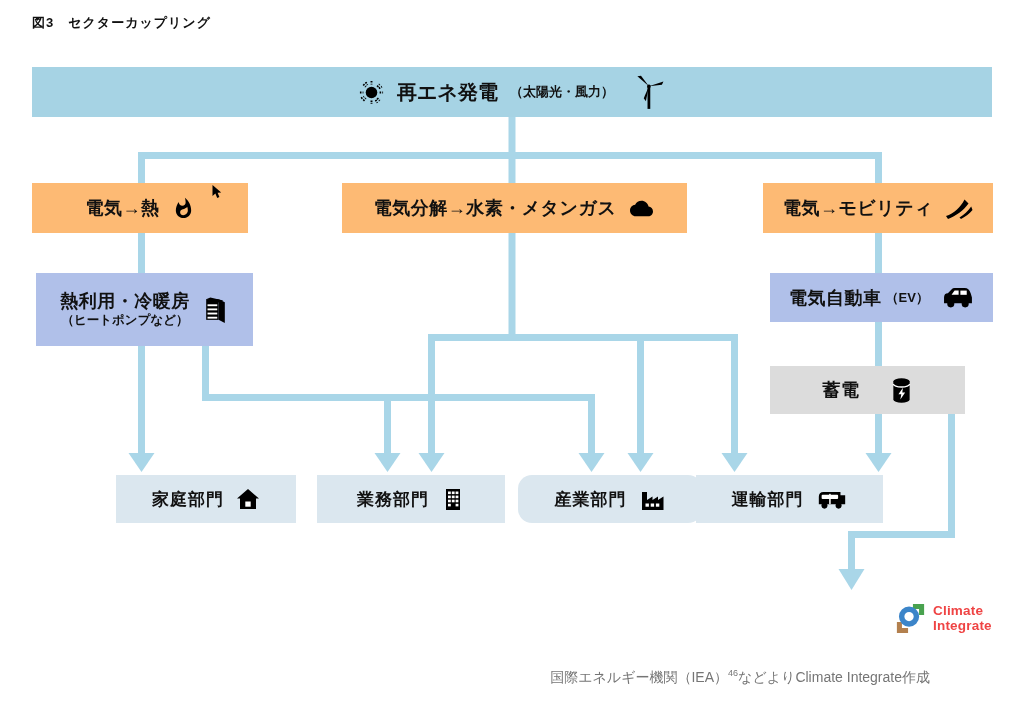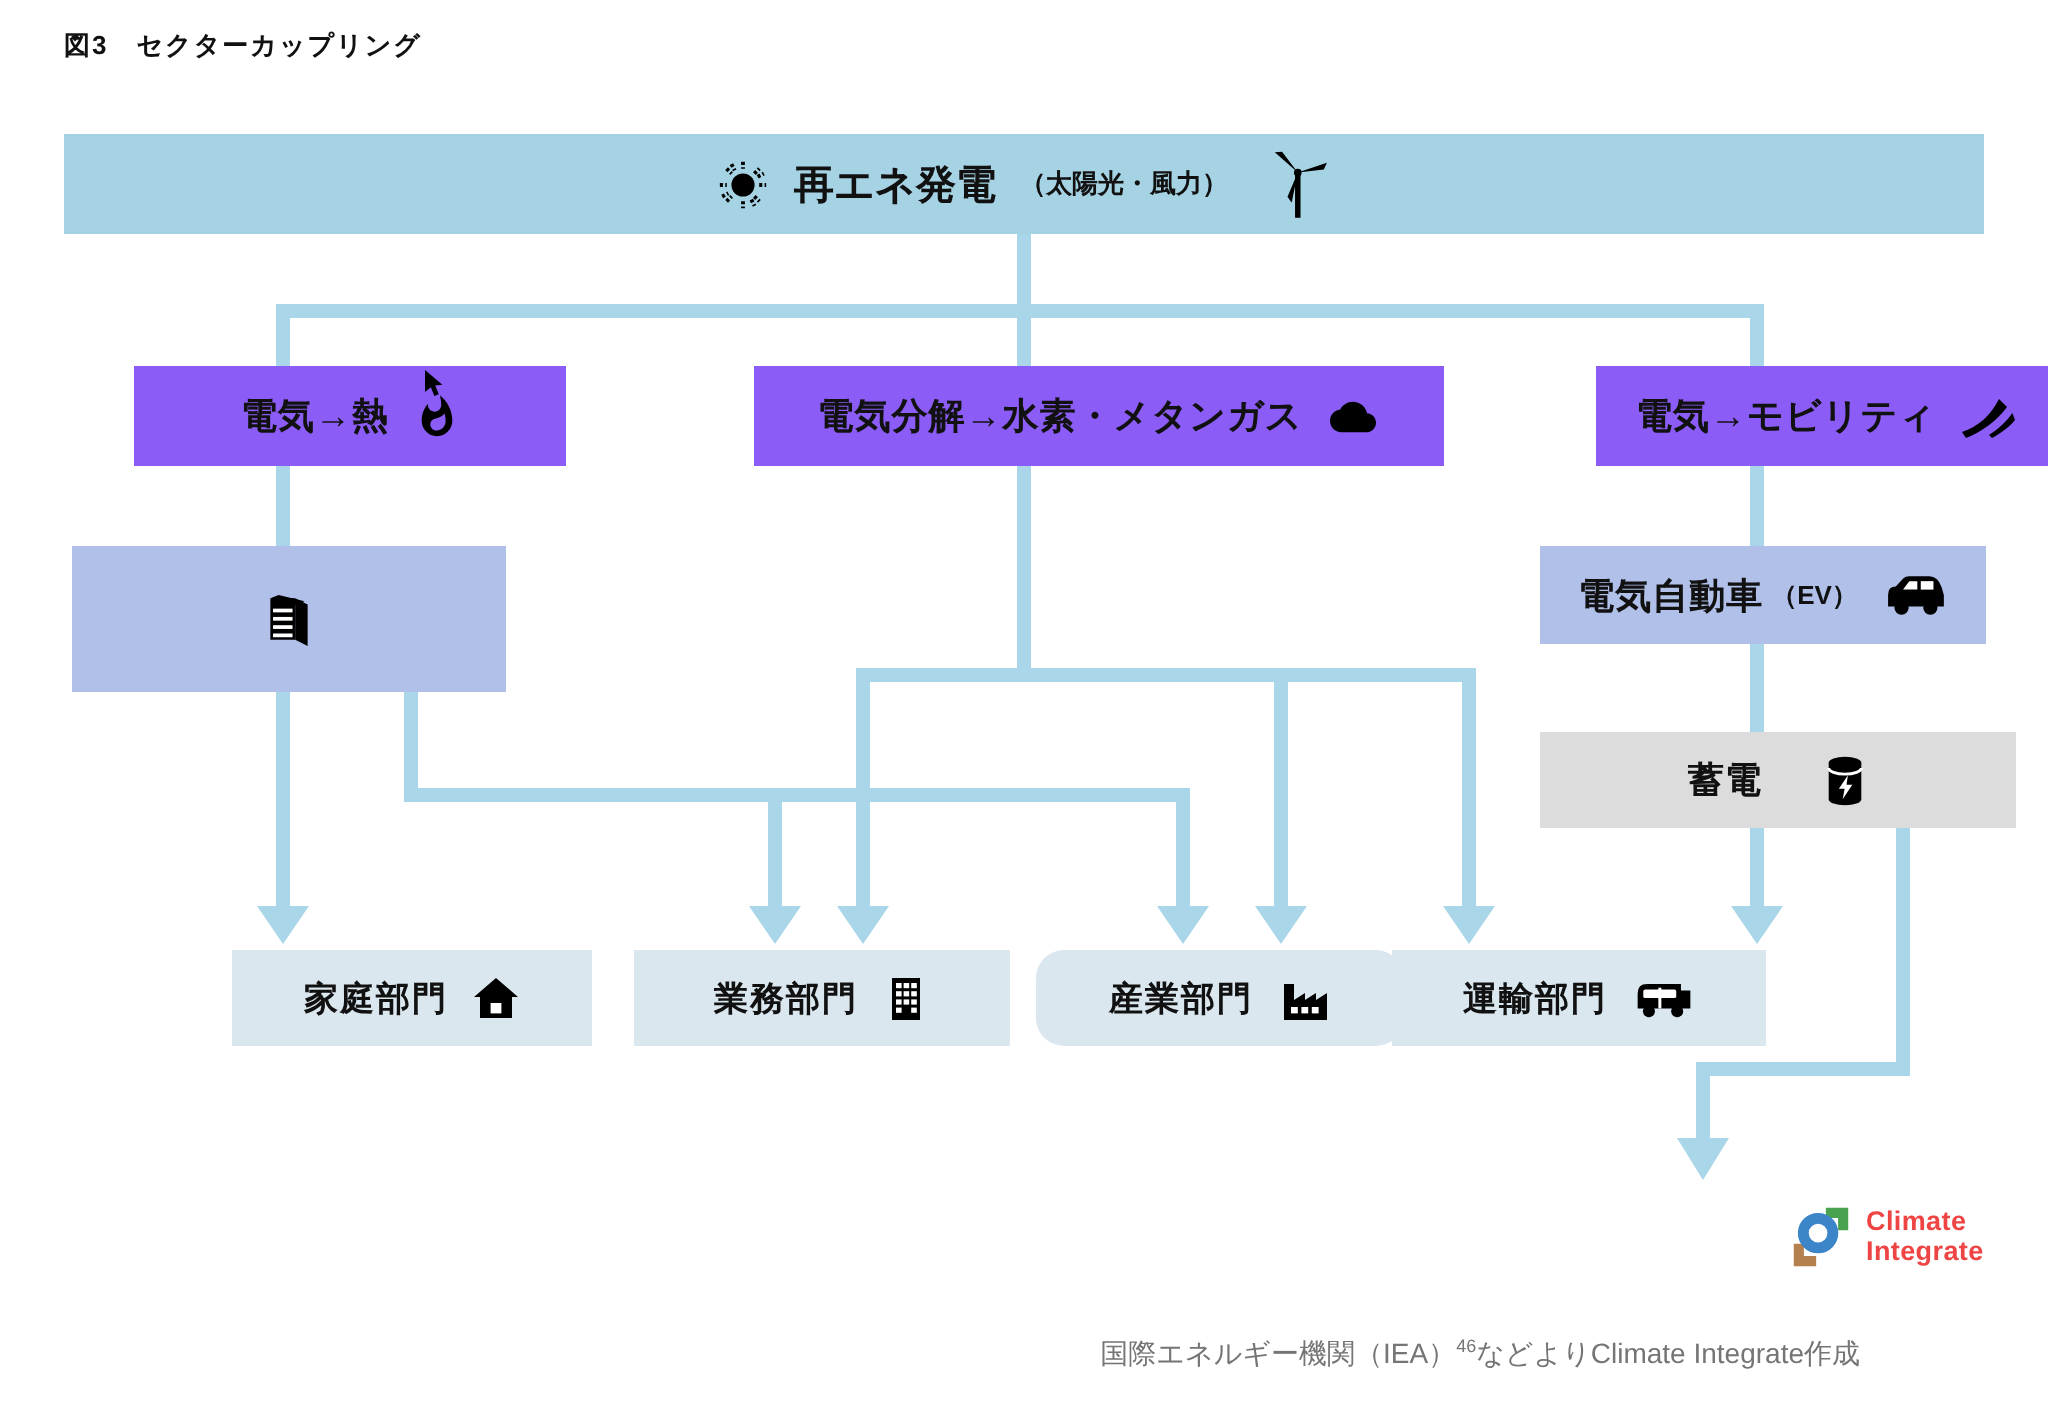--- a/index.html
+++ b/index.html
@@ -2,21 +2,21 @@
 <html><head>
 <meta charset="utf-8">
 <style>
   html,body{margin:0;padding:0;background:#fff;}
   body{font-family:"Liberation Sans","DejaVu Sans",sans-serif;}
   #stage{position:relative;width:1024px;height:709px;background:#ffffff;overflow:hidden;}
   .abs{position:absolute;}
   #page-title{position:absolute;left:32px;top:14px;font-size:13px;font-weight:800;color:#111;letter-spacing:1px;}
   .box{position:absolute;display:flex;align-items:center;justify-content:center;gap:12px;color:#111;z-index:2;}
   .banner{background:#a6d3e4;}
-  .green{background:#8b5cf6;margin-left:35px;}
+  .green{background:#fdba74;}
   .purple{background:#b0c0e9;}
   .gray{background:#dcdcdc;}
   .sector{background:#dbe7ef;}
   .lbl-lg{font-size:20px;font-weight:800;}
   .lbl-md{font-size:18px;font-weight:800;letter-spacing:.5px;}
   .lbl-sm{font-size:13px;font-weight:700;}
   .lbl-sec{font-size:17px;font-weight:800;letter-spacing:1px;}
   .two-line{display:flex;flex-direction:column;align-items:center;line-height:1.25;}
   .two-line .sub{font-size:12.5px;font-weight:700;}
   #connectors{position:absolute;left:0;top:0;z-index:1;}
@@ -118,20 +118,24 @@
     <span class="lbl-md">電気→モビリティ</span>
     <span class="icon">
       <svg width="28" height="24" viewBox="0 0 28 24" fill="#000">
         <path d="M1 20 C9 17.5 15.5 11.5 19.5 3.5 L23.5 7.5 C18.5 14.5 11 19.8 3 23 Z"></path>
         <path d="M14.5 21.5 C19 18.8 23 15 26.2 10.5 L27.5 14 C24.5 17.8 19.8 21 16 23 Z"></path>
       </svg>
     </span>
   </div>
 
   <div class="box purple" style="left:36px;top:273px;width:217px;height:73px;">
+    <span class="two-line">
+      <span class="lbl-md">熱利用・冷暖房</span>
+      <span class="sub">（ヒートポンプなど）</span>
+    </span>
     <span class="icon">
       <svg width="27" height="29" viewBox="0 0 26 28" fill="#000">
         <path d="M4 4 h12 v20 h-12 z"></path>
         <path d="M16 4 l6 3 v20 l-6 -3 z"></path>
         <path d="M4 4 l4 -1.6 12.5 3 -4.5 1.8 z"></path>
         <g fill="#fff">
             <rect x="5.3" y="9" width="9.4" height="1.8"></rect>
             <rect x="5.3" y="13" width="9.4" height="1.8"></rect>
             <rect x="5.3" y="17" width="9.4" height="1.8"></rect>
             <rect x="5.3" y="21" width="9.4" height="1.8"></rect>
@@ -147,21 +151,21 @@
       <svg width="33" height="25" viewBox="0 0 34 26" fill="#000">
         <path d="M3 19 V13 Q3 8.6 7 8.6 L11 4.3 Q12 3.2 14 3.2 L24.5 3.2 Q28.8 3.2 30.8 8.8 L32 13 V19 Z"></path>
         <path d="M10.8 10.2 L14 5.8 H18.2 V10.2 Z" fill="#fff"></path>
         <rect x="20" y="5.8" width="6.6" height="4.4" fill="#fff"></rect>
         <circle cx="10" cy="19.6" r="3.7"></circle>
           <circle cx="25" cy="19.6" r="3.7"></circle>
       </svg>
     </span>
   </div>
 
-  <div class="box gray" style="left:770px;top:366px;width:238px;height:48px;">
+  <div class="box gray" style="left:770px;top:366px;width:195px;height:48px;">
     <span class="lbl-md">蓄電</span>
     <span class="icon" style="margin-left:18px;">
       <svg width="23" height="29" viewBox="0 0 24 30" fill="#000">
         <path d="M3.5 5.5 h17 v19 a8.5 3.2 0 0 1 -17 0 z"></path>
         <ellipse cx="12" cy="5.5" rx="8.5" ry="3.2"></ellipse>
         <path d="M3.5 8.2 a8.5 3.2 0 0 0 17 0" stroke="#fff" stroke-width="1.5" fill="none"></path>
         <polygon points="13.5,12 8.8,19 11.8,19 10.8,24.5 15.8,17 12.8,17" fill="#fff"></polygon>
       </svg>
     </span>
   </div>

